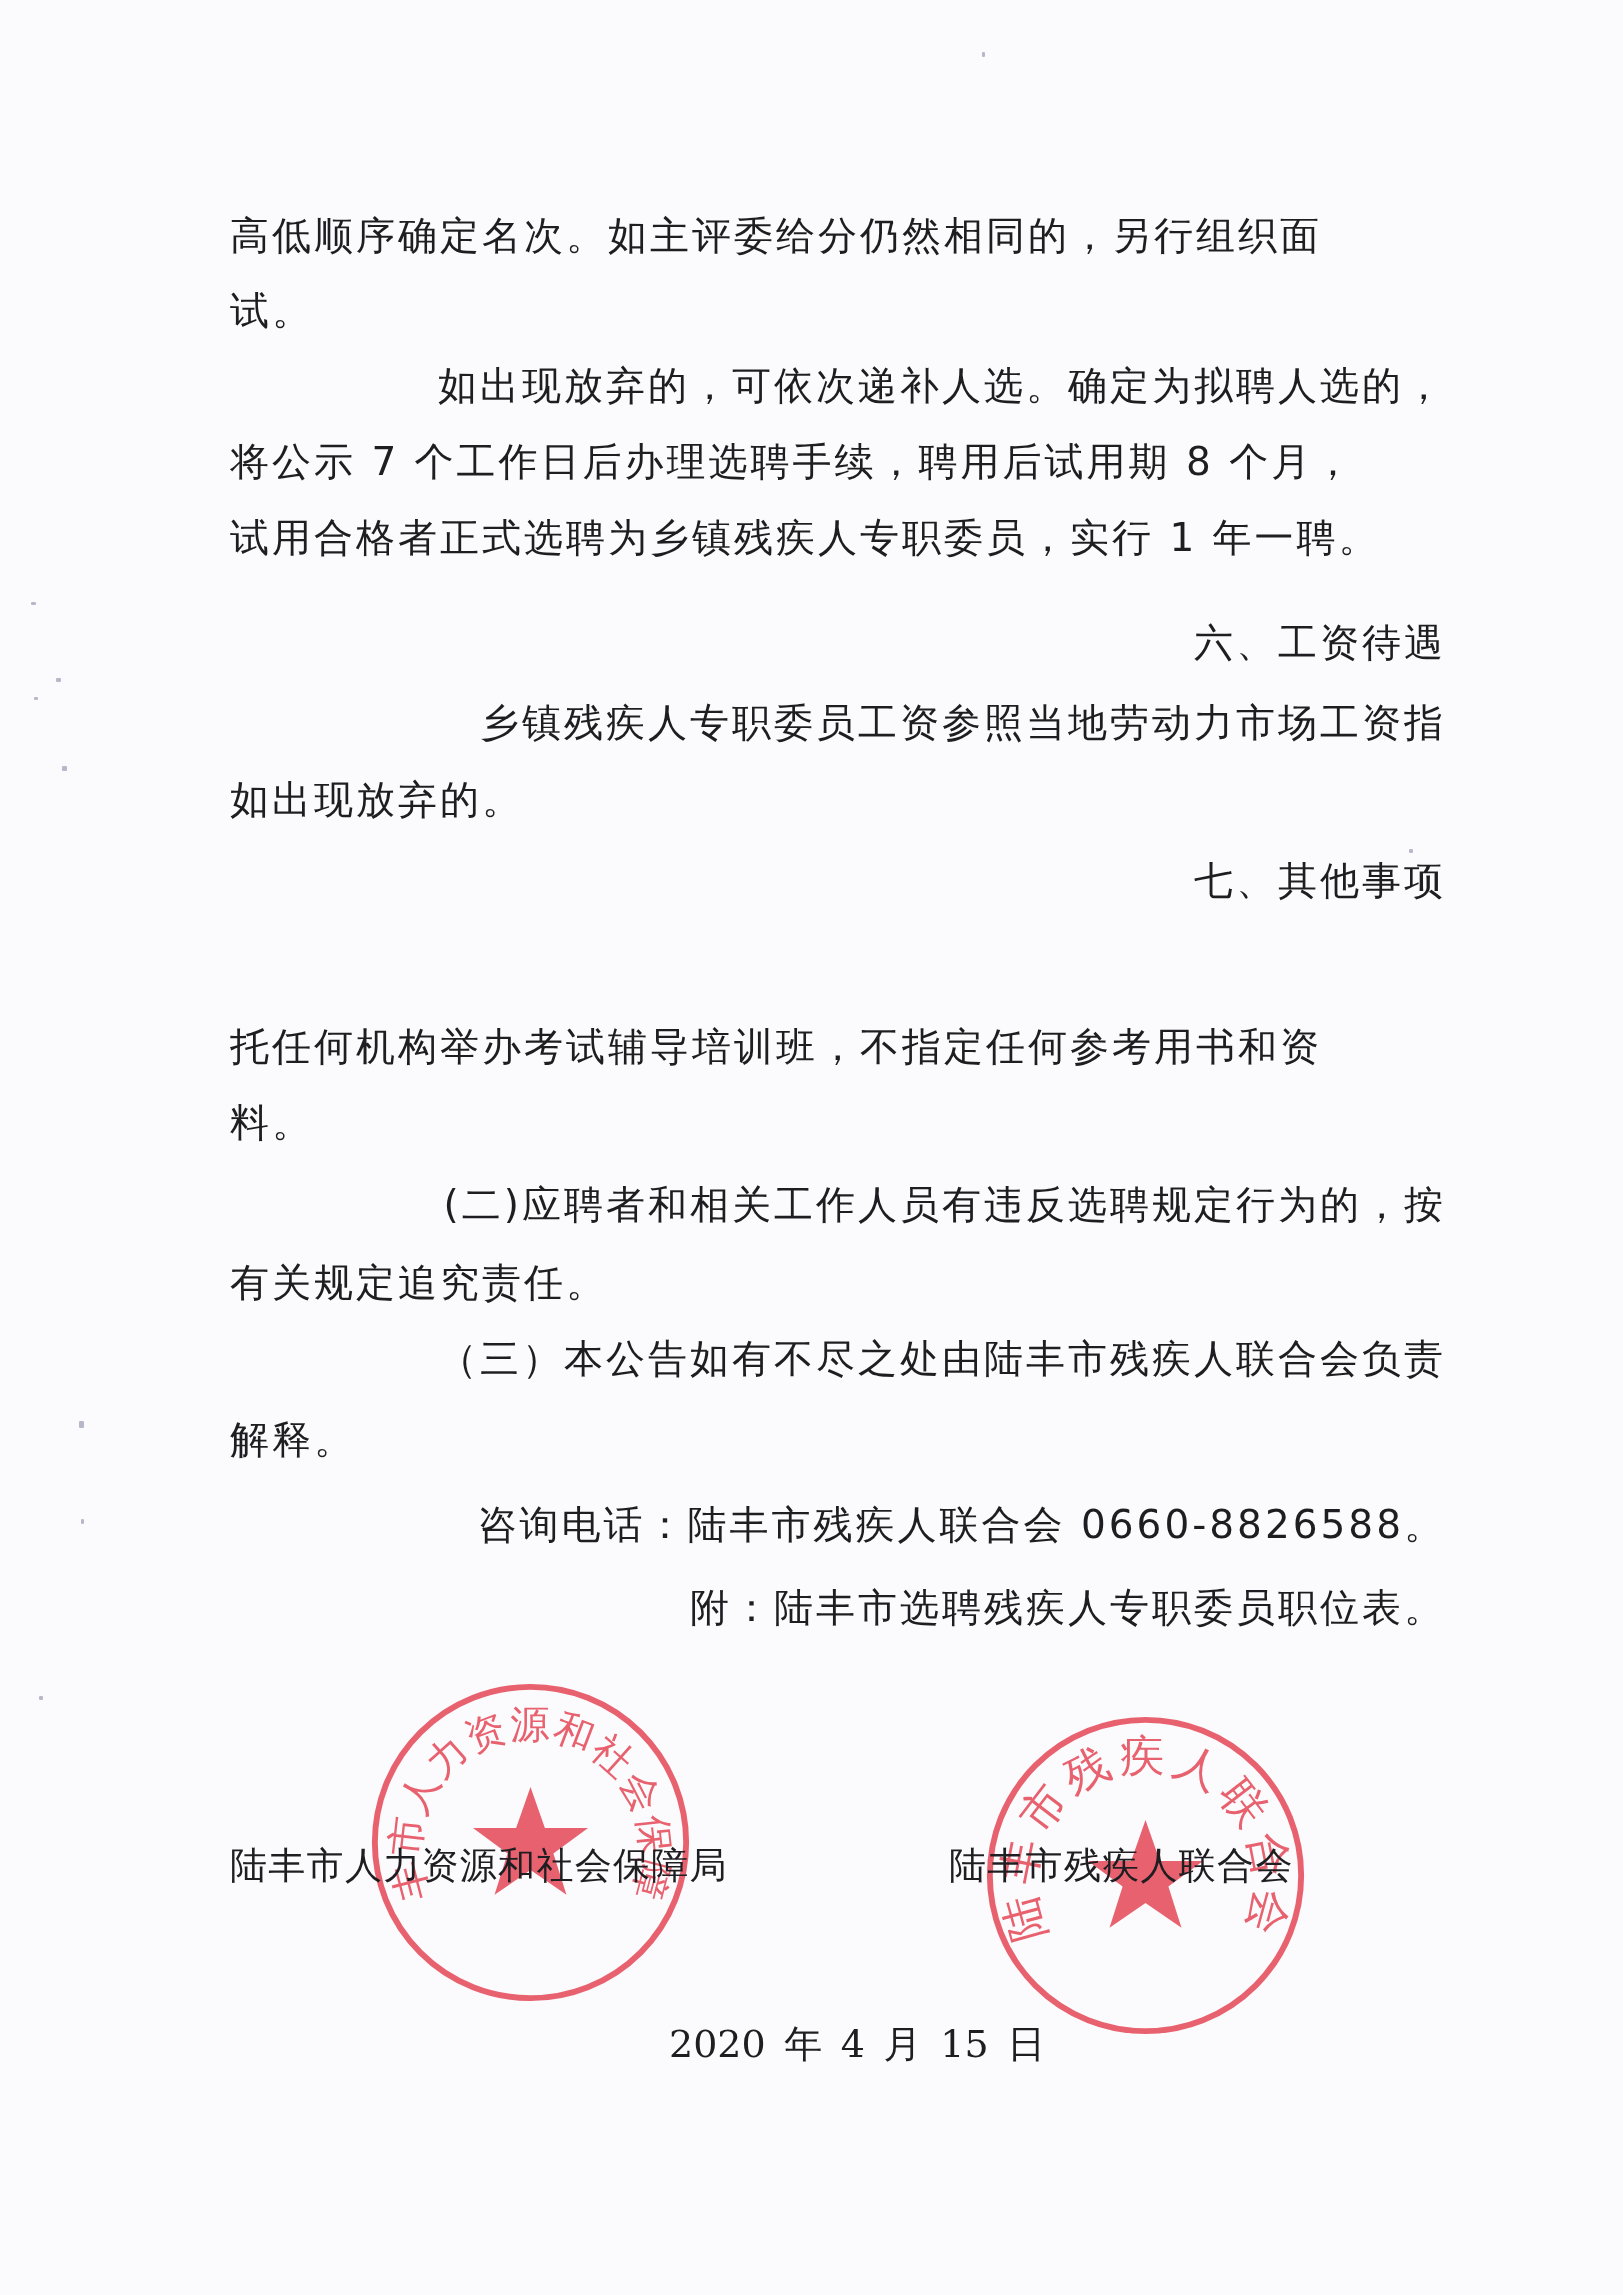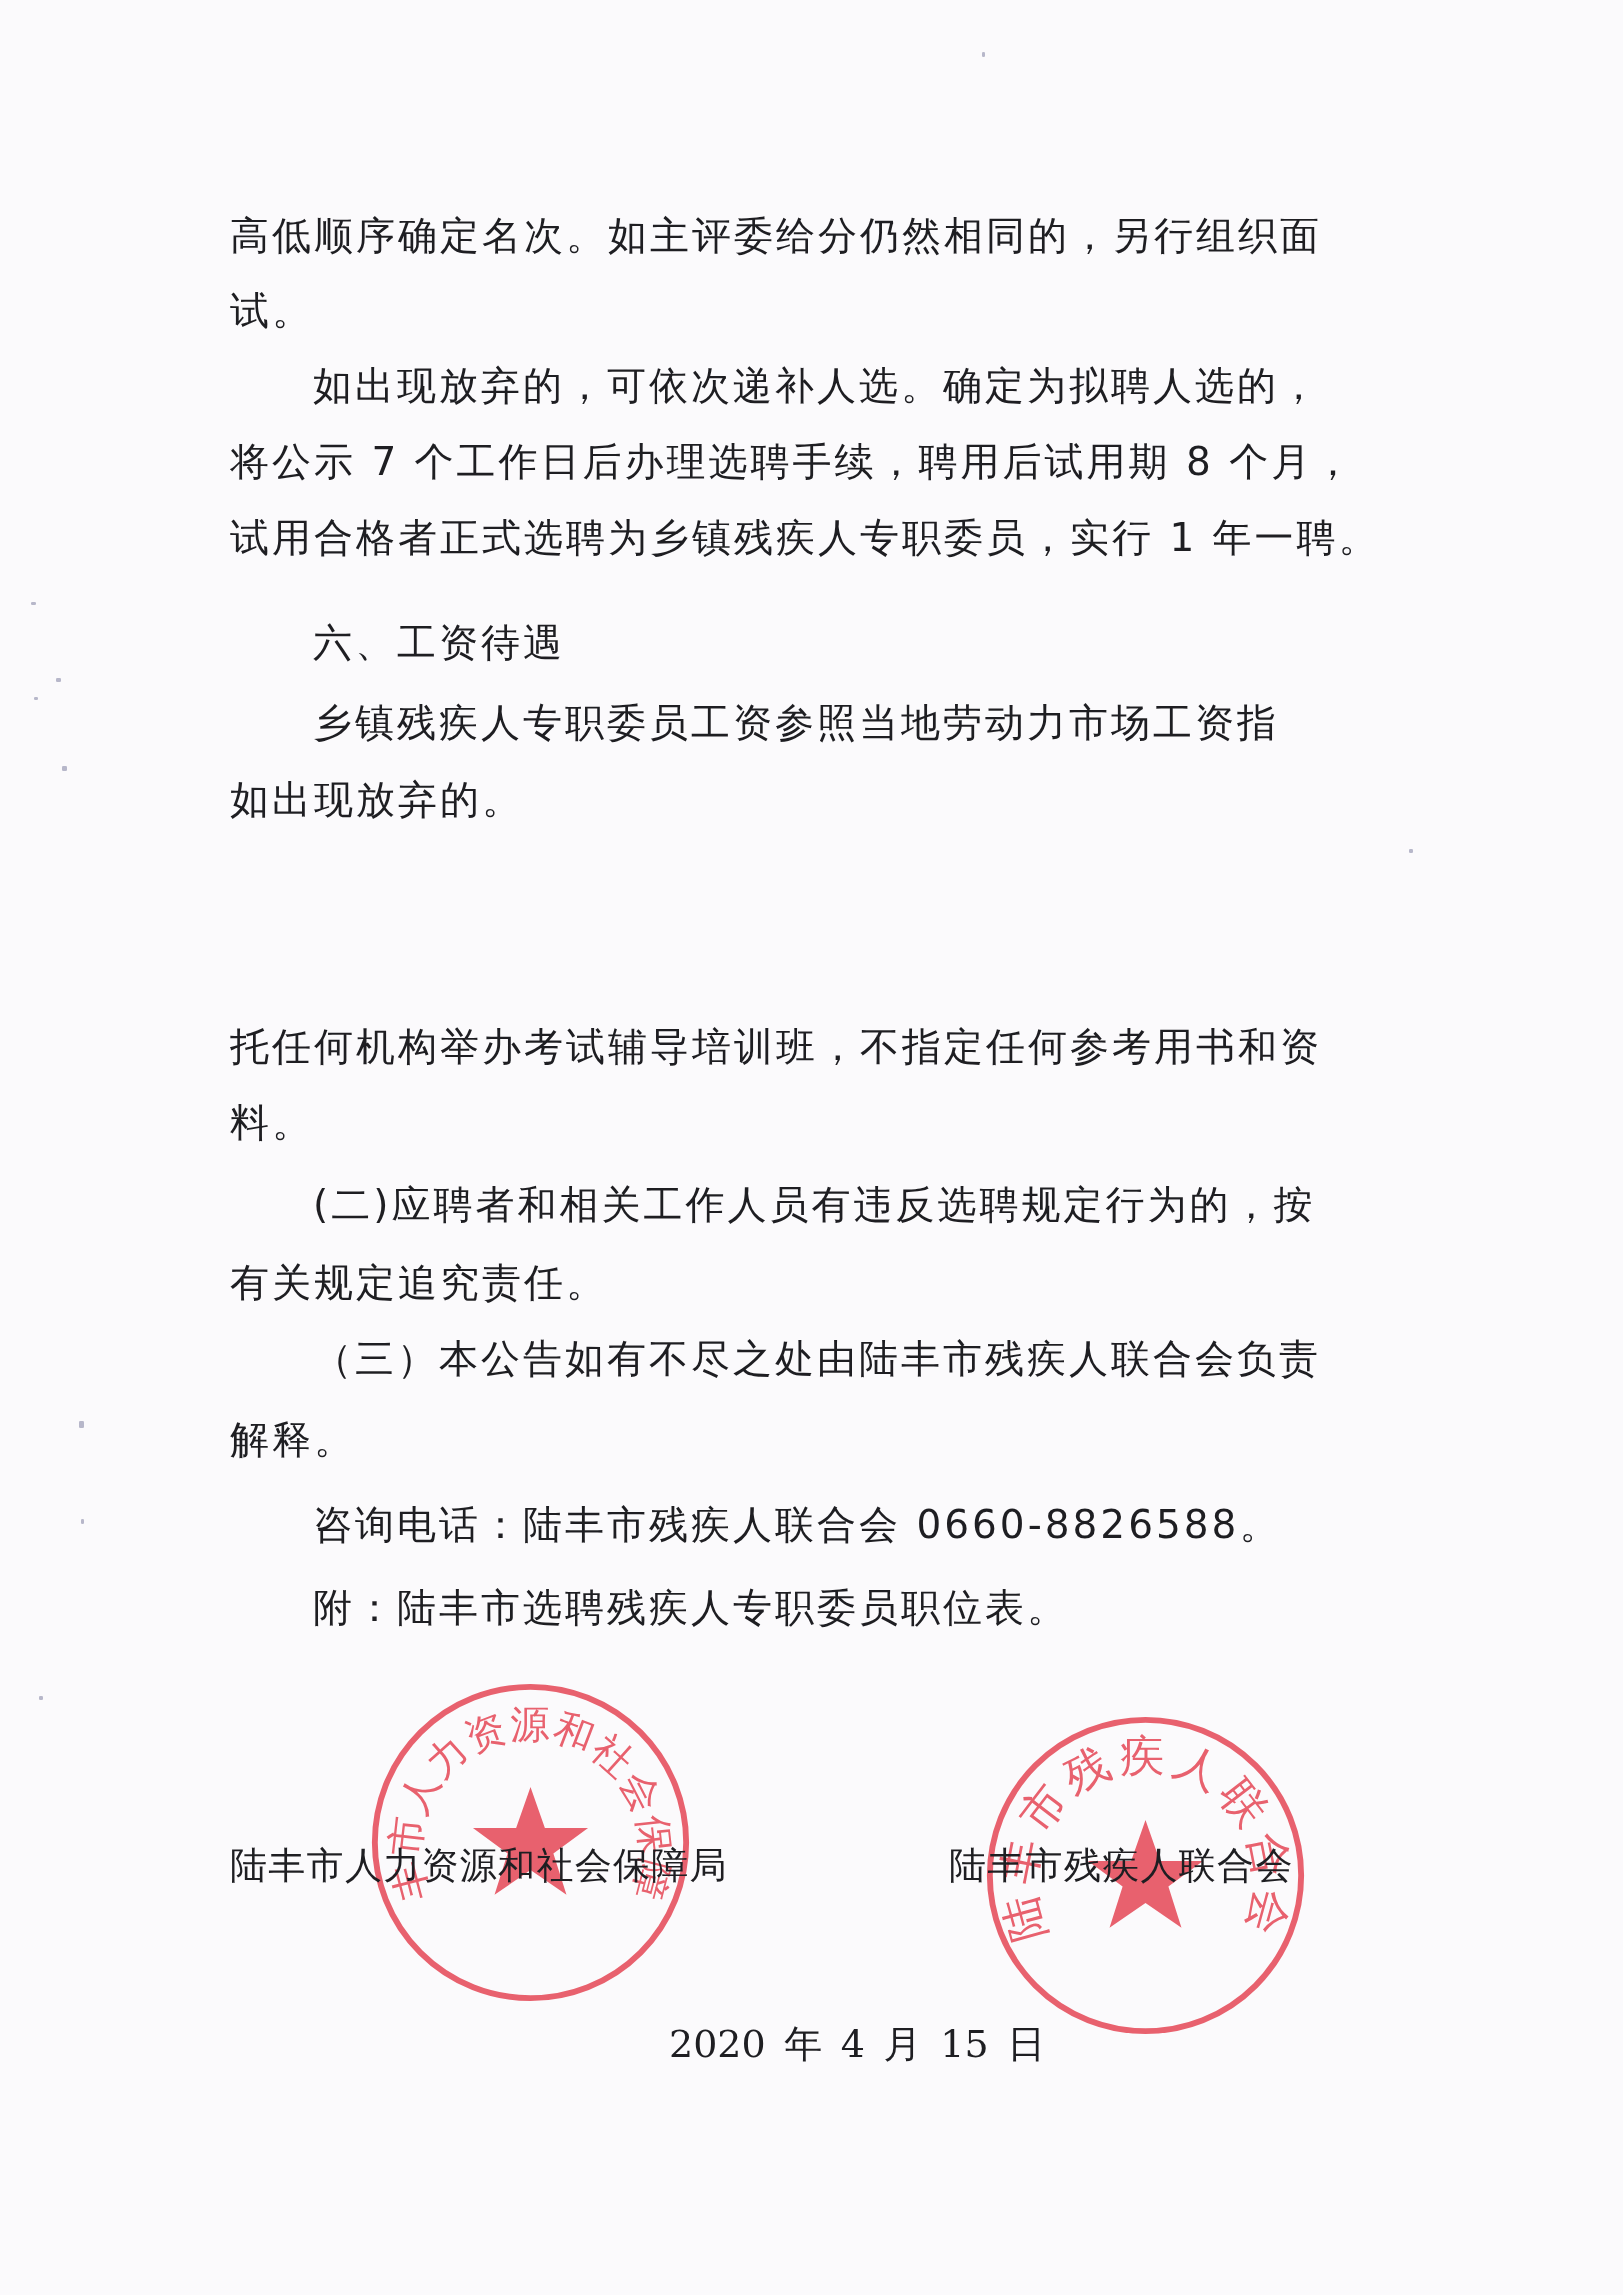--- a/index.html
+++ b/index.html
@@ -8,21 +8,21 @@
     background: #fbfafc;
     font-family: "DejaVu Sans", "Liberation Sans", sans-serif;
     color: #1e1e22;
   }
   .page { position: absolute; left: 0; top: 0; width: 1592px; height: 2295px; }
   .line {
     position: absolute; left: 230px; width: 1133px;
     font-size: 39px; line-height: 52px; white-space: nowrap;
     letter-spacing: 3px;
   }
-  .indent { left: 313px; }
+  .indent { left: 313px; text-align: right; }
   .sig {
     position: absolute; font-size: 37px; line-height: 52px; white-space: nowrap;
     letter-spacing: 1.3px; z-index: 3;
     font-family: "DejaVu Serif", "Liberation Serif", serif;
   }
   .date {
     position: absolute; left: 638px; top: 2018px; font-size: 38px; line-height: 52px;
     font-family: "DejaVu Serif", "Liberation Serif", serif; word-spacing: 6.5px; z-index: 3; margin-left: 31px;
   }
   .seal { position: absolute; z-index: 2; opacity: 0.82; mix-blend-mode: multiply; }
@@ -38,20 +38,21 @@
 
   <div class="line indent" style="top:360px">如出现放弃的，可依次递补人选。确定为拟聘人选的，</div>
   <div class="line" style="top:436px">将公示 7 个工作日后办理选聘手续，聘用后试用期 8 个月，</div>
   <div class="line" style="top:512px">试用合格者正式选聘为乡镇残疾人专职委员，实行 1 年一聘。</div>
 
   <div class="line indent" style="top:617px">六、工资待遇</div>
 
   <div class="line indent" style="top:697px">乡镇残疾人专职委员工资参照当地劳动力市场工资指</div>
   <div class="line" style="top:774px">如出现放弃的。</div>
 
+  <div class="line indent" style="top:855px">七、其他事项</div>
 
   <div class="line" style="top:1021px">托任何机构举办考试辅导培训班，不指定任何参考用书和资</div>
   <div class="line" style="top:1097px">料。</div>
 
   <div class="line indent" style="top:1179px">(二)应聘者和相关工作人员有违反选聘规定行为的，按</div>
   <div class="line" style="top:1257px">有关规定追究责任。</div>
 
   <div class="line indent" style="top:1333px">（三）本公告如有不尽之处由陆丰市残疾人联合会负责</div>
   <div class="line" style="top:1414px">解释。</div>
 

